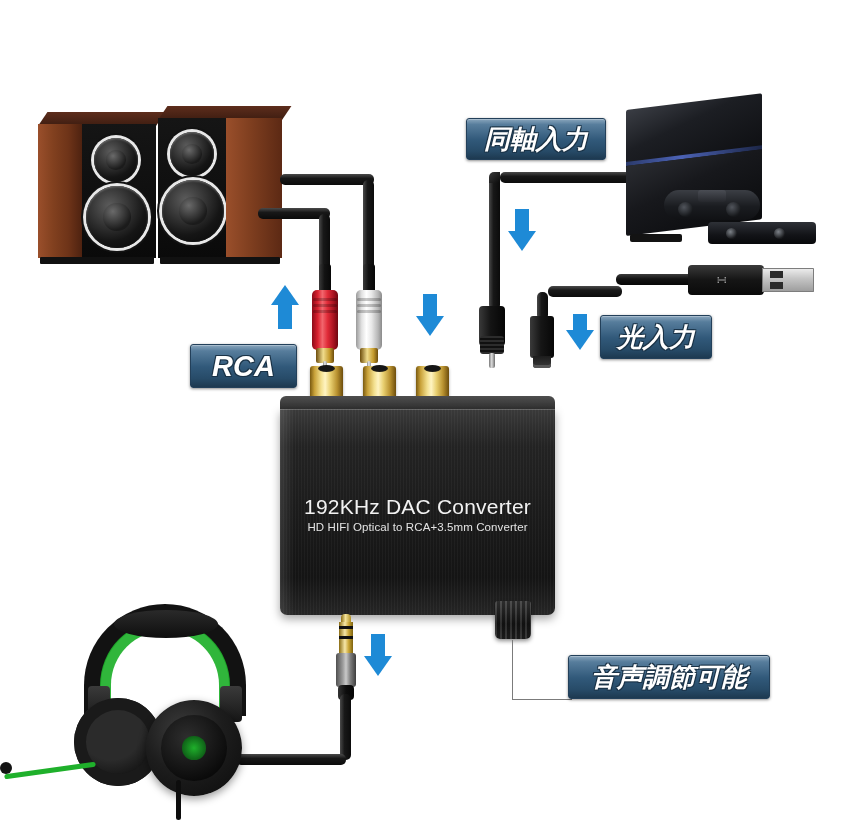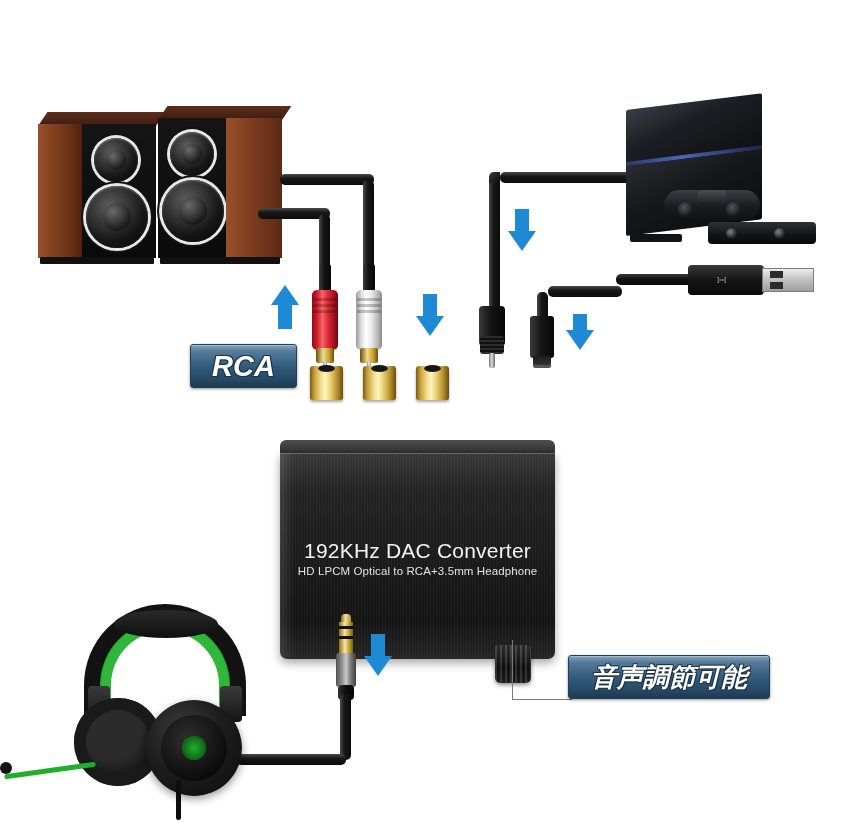--- a/index.html
+++ b/index.html
@@ -59,21 +59,21 @@
     background:linear-gradient(180deg,#151515 0%,#0a0a0a 100%);}
   .spk .foot{position:absolute;left:2px;bottom:0;right:2px;height:7px;
     background:#111;border-radius:1px;}
   .drv{position:absolute;border-radius:50%;
     background:radial-gradient(circle at 38% 32%,#5c5c5c 0%,#303030 38%,#151515 62%,#060606 100%);
     box-shadow:0 0 0 3px #e8e8e8, 0 0 0 5px #121212, inset 0 1px 2px rgba(255,255,255,.3);}
   .drv .dust{position:absolute;left:28%;top:28%;width:44%;height:44%;border-radius:50%;
     background:radial-gradient(circle at 35% 30%,#6a6a6a,#1b1b1b 70%);}
 
   
-  #dac{position:absolute;left:280px;top:396px;width:329px;height:225px;margin-top:44px;}
+  #dac{position:absolute;left:280px;top:396px;width:329px;height:225px;}
   .dac-top{position:absolute;left:0;top:0;width:275px;height:16px;
     background:linear-gradient(180deg,#4e4e4e,#2a2a2a);
     border-radius:6px 6px 0 0;}
   .dac-face{position:absolute;left:0;top:13px;width:275px;height:206px;border-radius:0 0 7px 7px;
     background:
       repeating-linear-gradient(90deg,rgba(255,255,255,.035) 0 1px,rgba(0,0,0,0) 1px 3px),
       linear-gradient(180deg,#3a3a3a 0%,#232323 18%,#1a1a1a 55%,#141414 82%,#262626 100%);
     box-shadow:inset 0 1px 0 rgba(255,255,255,.22), 0 4px 10px rgba(0,0,0,.35);}
   .dac-face:before{content:"";position:absolute;left:0;top:0;width:14px;height:100%;
     background:linear-gradient(90deg,rgba(255,255,255,.12),rgba(255,255,255,0));}
@@ -277,20 +277,23 @@
   </div>
   <div class="chip" style="left:190px;top:344px;width:105px;height:42px;line-height:42px;font-size:29px;">
     <span>RCA</span>
   </div>
 
   <div class="arrow down" style="left:416px;top:294px;width:28px;height:48px;">
     <i class="stem"></i>
     <i class="head"></i>
   </div>
 
+  <div class="chip" style="left:466px;top:118px;width:138px;height:40px;line-height:40px;font-size:26px;">
+    <span>同軸入力</span>
+  </div>
   <div class="cable cable-h" style="left:500px;top:172px;width:136px;"></div>
   <div class="cable cable-v" style="left:489px;top:178px;height:132px;"></div>
   <div class="elbow" style="left:489px;top:172px;width:11px;height:11px;border-width:0;
               background:linear-gradient(135deg,#3b3b3b,#0a0a0a);border-radius:5px 0 0 0;"></div>
   <div class="arrow down" style="left:508px;top:209px;width:28px;height:48px;">
     <i class="stem"></i>
     <i class="head"></i>
   </div>
   <div class="optical" style="left:479px;top:306px;">
     <div class="body"></div>
@@ -300,20 +303,23 @@
 
   <div class="cable cable-h" style="left:548px;top:286px;width:74px;"></div>
   <div class="cable cable-v" style="left:537px;top:292px;height:28px;"></div>
   <div class="microusb" style="left:530px;top:316px;">
     <div class="body"></div>
     <div class="tongue"></div>
   </div>
   <div class="arrow down" style="left:566px;top:314px;width:28px;height:42px;">
     <i class="stem" style="height:20px;"></i>
     <i class="head" style="top:16px;"></i>
+  </div>
+  <div class="chip" style="left:600px;top:315px;width:110px;height:42px;line-height:42px;font-size:26px;">
+    <span>光入力</span>
   </div>
 
   <div id="ps4">
     <div class="ps4-upper"></div>
     <div class="ps4-strip"></div>
     <div class="ps4-lower"></div>
     <div class="ps4-stand"></div>
     <div class="ps4-pad">
       <div class="shell"></div>
       <div class="track"></div>
@@ -335,21 +341,21 @@
   </div>
 
   <div class="jack" style="left:310px;top:366px;"></div>
   <div class="jack" style="left:363px;top:366px;"></div>
   <div class="jack" style="left:416px;top:366px;"></div>
 
   <div id="dac">
     <div class="dac-top"></div>
     <div class="dac-face">
       <div class="dac-title">192KHz DAC Converter</div>
-      <div class="dac-sub">HD LPCM Optical to RCA+3.5mm Headphone</div>
+      <div class="dac-sub">HD HIFI Optical to RCA+3.5mm Converter</div>
     </div>
     <div class="knob"></div>
   </div>
 
   <div class="leader" style="left:512px;top:640px;width:1px;height:60px;"></div>
   <div class="leader" style="left:512px;top:699px;width:60px;height:1px;"></div>
   <div class="chip" style="left:568px;top:655px;width:200px;height:42px;line-height:42px;font-size:26px;text-align:center;">
     <span>音声調節可能</span>
   </div>
 

